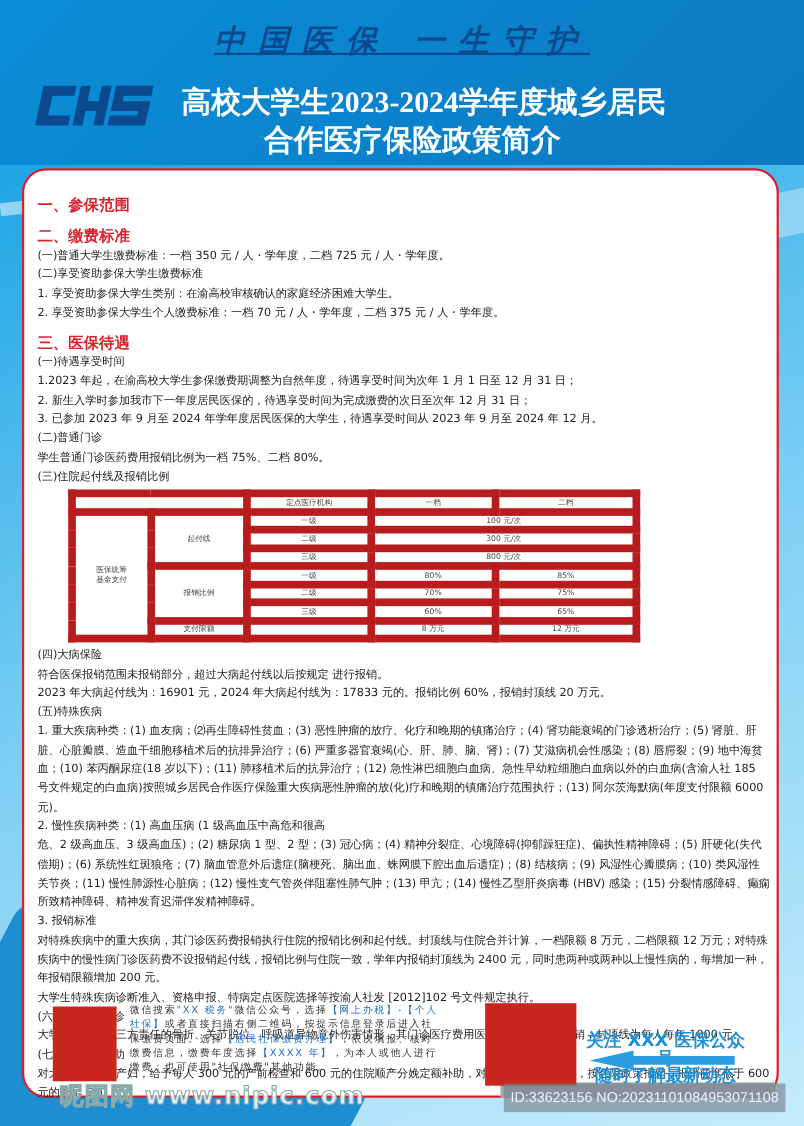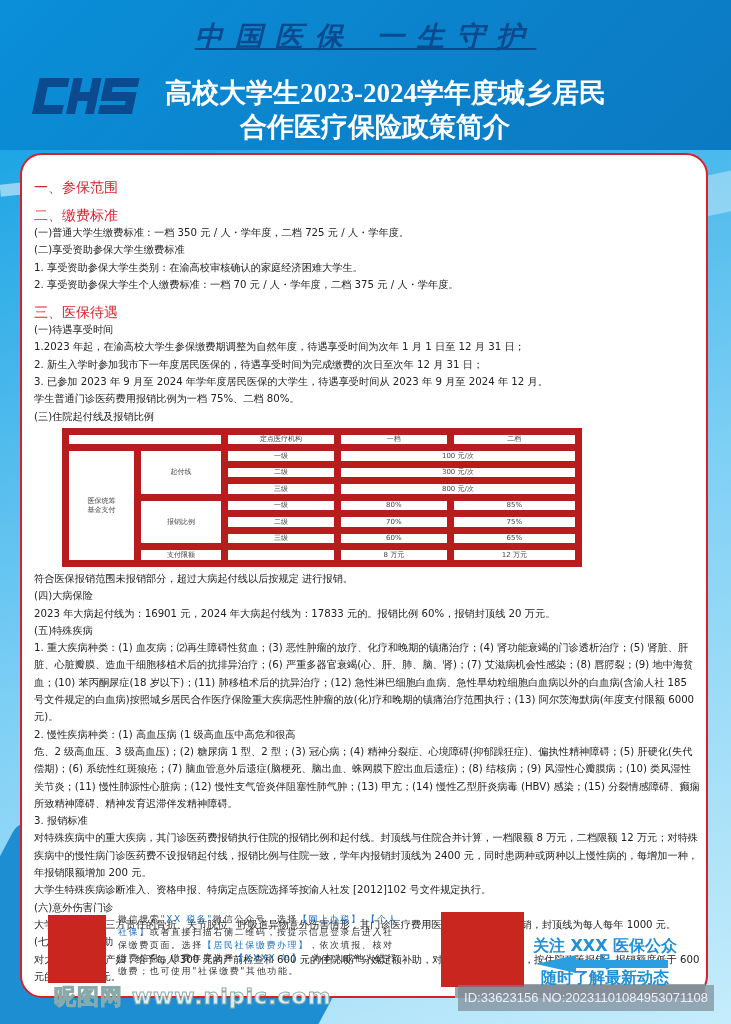--- a/index.html
+++ b/index.html
@@ -18,21 +18,21 @@
     font-family:"DejaVu Serif","Liberation Serif",serif;font-size:28px;font-weight:bold;
     color:#0b4a8f;letter-spacing:12px;font-style:italic;text-decoration:underline;}
   .logo{position:absolute;left:28px;top:76px;width:130px;height:40px;}
   .title{position:absolute;left:165px;top:76px;width:530px;color:#fff;font-weight:bold;
     font-family:Liberation Serif, serif;}
   .title .l1{font-size:27px;line-height:34px;white-space:nowrap;}
   .title .l2{font-size:27px;line-height:34px;text-align:center;width:420px;}
   .card{position:absolute;left:20px;top:153px;width:688px;height:845px;background:#fff;
     border:2px solid #d8202a;border-radius:22px;box-sizing:border-box;}
   .content{position:absolute;left:34px;top:178px;width:666px;font-size:10.2px;line-height:17.3px;color:#222;}
-  .h1{color:#d9232d;font-size:14px;font-weight:normal;line-height:18px;margin-top:0;}
+  .h1{color:#d9232d;font-size:14px;font-weight:bold;line-height:18px;margin-top:0;}
   .p{white-space:normal;}
   .gap{height:10px;}
   table.tbl{border-collapse:collapse;margin-left:28px;width:520px;font-size:7px;color:#444;margin-top:3px;margin-bottom:3px;}
   table.tbl td{border:7px solid #b91c1c;text-align:center;height:9.5px;line-height:9px;padding:0;}
   .qr1{position:absolute;left:48px;top:915px;width:58px;height:68px;background:#c9261f;}
   .qr2{position:absolute;left:441px;top:912px;width:83px;height:75px;background:#c9261f;}
   .ftext{position:absolute;left:118px;top:913px;width:282px;font-size:9px;line-height:13px;color:#333;letter-spacing:1.6px;}
   .ftext .blue{color:#1e6fc2;}
   .follow{position:absolute;left:530px;top:918px;width:150px;text-align:center;color:#1e90d8;font-weight:bold;font-size:16px;line-height:16px;margin-top:20px;}
   .arrow{position:absolute;left:536px;top:955px;width:132px;height:18px;}
@@ -76,20 +76,21 @@
   <div class="p">(二)享受资助参保大学生缴费标准</div>
   <div class="p">1. 享受资助参保大学生类别：在渝高校审核确认的家庭经济困难大学生。</div>
   <div class="p">2. 享受资助参保大学生个人缴费标准：一档 70 元 / 人・学年度，二档 375 元 / 人・学年度。</div>
   <div class="gap"></div>
 
   <div class="h1">三、医保待遇</div>
   <div class="p">(一)待遇享受时间</div>
   <div class="p">1.2023 年起，在渝高校大学生参保缴费期调整为自然年度，待遇享受时间为次年 1 月 1 日至 12 月 31 日；</div>
   <div class="p">2. 新生入学时参加我市下一年度居民医保的，待遇享受时间为完成缴费的次日至次年 12 月 31 日；</div>
   <div class="p">3. 已参加 2023 年 9 月至 2024 年学年度居民医保的大学生，待遇享受时间从 2023 年 9 月至 2024 年 12 月。</div>
+  <div class="p">(二)普通门诊</div>
   <div class="p">学生普通门诊医药费用报销比例为一档 75%、二档 80%。</div>
   <div class="p">(三)住院起付线及报销比例</div>
 
   <table class="tbl">
     <tbody>
         <tr>
       <td colspan="2"></td>
       <td style="width:22%">定点医疗机构</td>
       <td style="width:22%">一档</td>
       <td style="width:30%">二档</td>
@@ -129,22 +130,22 @@
     </tr>
     <tr>
       <td>支付限额</td>
       <td></td>
       <td>8 万元</td>
       <td>12 万元</td>
     </tr>
   </tbody>
     </table>
 
+  <div class="p">(四)大病保险</div>
   <div class="p">符合医保报销范围未报销部分，超过大病起付线以后按规定 进行报销。</div>
-  <div class="p">(四)大病保险</div>
   <div class="p">2023 年大病起付线为：16901 元，2024 年大病起付线为：17833 元的。报销比例 60%，报销封顶线 20 万元。</div>
   <div class="p">(五)特殊疾病</div>
   <div class="p">1. 重大疾病种类：(1) 血友病；⑵再生障碍性贫血；(3) 恶性肿瘤的放疗、化疗和晚期的镇痛治疗；(4) 肾功能衰竭的门诊透析治疗；(5) 肾脏、肝脏、心脏瓣膜、造血干细胞移植术后的抗排异治疗；(6) 严重多器官衰竭(心、肝、肺、脑、肾)；(7) 艾滋病机会性感染；(8) 唇腭裂；(9) 地中海贫血；(10) 苯丙酮尿症(18 岁以下)；(11) 肺移植术后的抗异治疗；(12) 急性淋巴细胞白血病、急性早幼粒细胞白血病以外的白血病(含渝人社 185 号文件规定的白血病)按照城乡居民合作医疗保险重大疾病恶性肿瘤的放(化)疗和晚期的镇痛治疗范围执行；(13) 阿尔茨海默病(年度支付限额 6000 元)。</div>
   <div class="p">2. 慢性疾病种类：(1) 高血压病 (1 级高血压中高危和很高</div>
   <div class="p">危、2 级高血压、3 级高血压)；(2) 糖尿病 1 型、2 型；(3) 冠心病；(4) 精神分裂症、心境障碍(抑郁躁狂症)、偏执性精神障碍；(5) 肝硬化(失代偿期)；(6) 系统性红斑狼疮；(7) 脑血管意外后遗症(脑梗死、脑出血、蛛网膜下腔出血后遗症)；(8) 结核病；(9) 风湿性心瓣膜病；(10) 类风湿性关节炎；(11) 慢性肺源性心脏病；(12) 慢性支气管炎伴阻塞性肺气肿；(13) 甲亢；(14) 慢性乙型肝炎病毒 (HBV) 感染；(15) 分裂情感障碍、癫痫所致精神障碍、精神发育迟滞伴发精神障碍。</div>
   <div class="p">3. 报销标准</div>
   <div class="p">对特殊疾病中的重大疾病，其门诊医药费报销执行住院的报销比例和起付线。封顶线与住院合并计算，一档限额 8 万元，二档限额 12 万元；对特殊疾病中的慢性病门诊医药费不设报销起付线，报销比例与住院一致，学年内报销封顶线为 2400 元，同时患两种或两种以上慢性病的，每增加一种，年报销限额增加 200 元。</div>
   <div class="p">大学生特殊疾病诊断准入、资格申报、特病定点医院选择等按渝人社发 [2012]102 号文件规定执行。</div>
   <div class="p">(六)意外伤害门诊</div>
   <div class="p">大学生发生无第三方责任的骨折、关节脱位、呼吸道异物意外伤害情形，其门诊医疗费用医保基金按 80% 报销，封顶线为每人每年 1000 元。</div>

